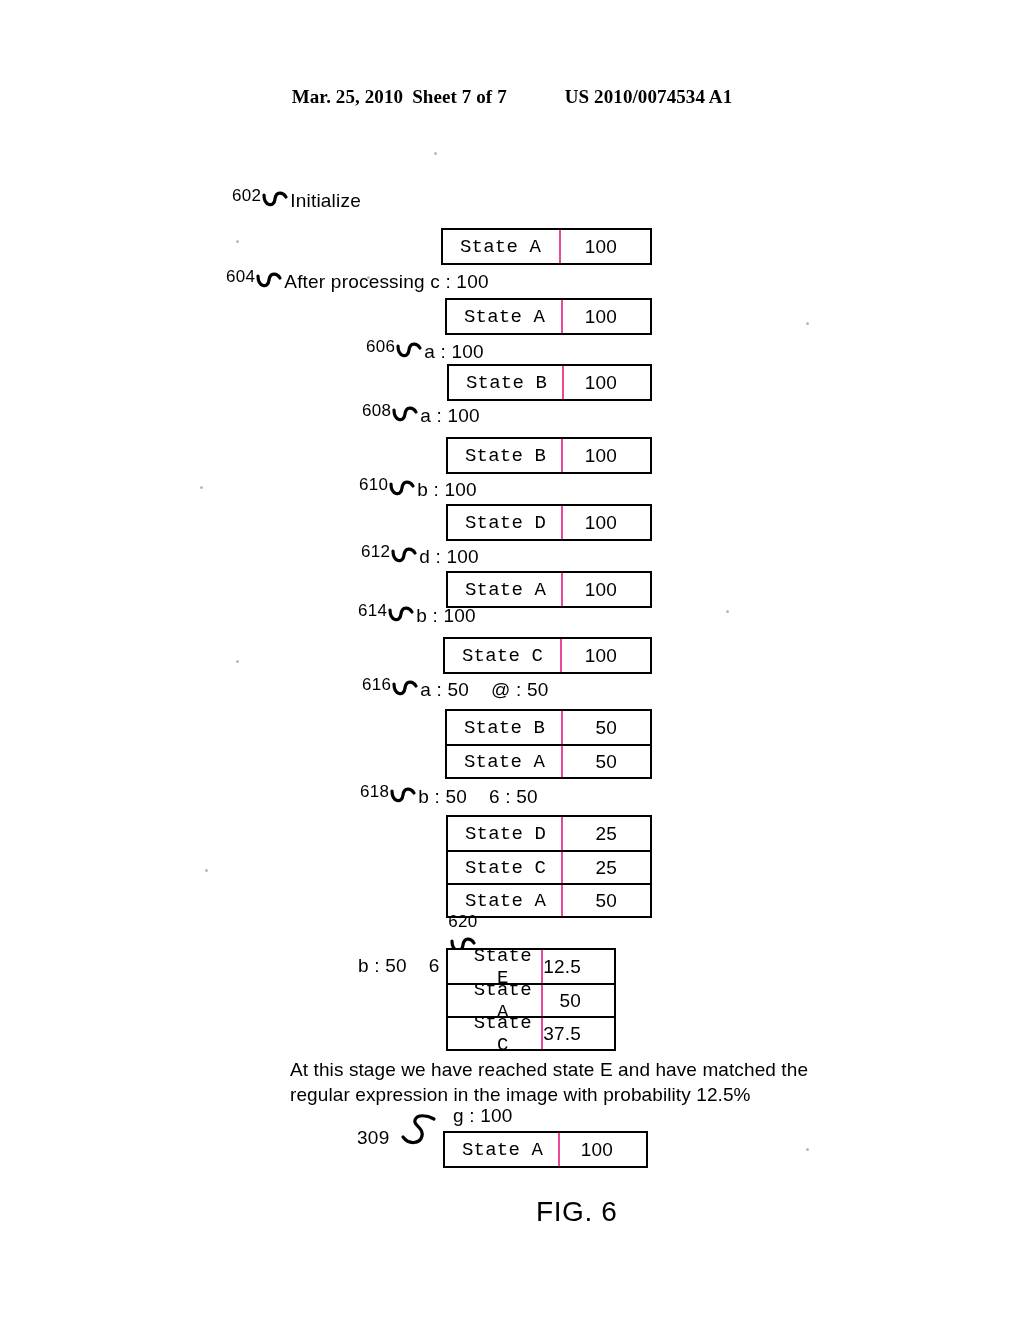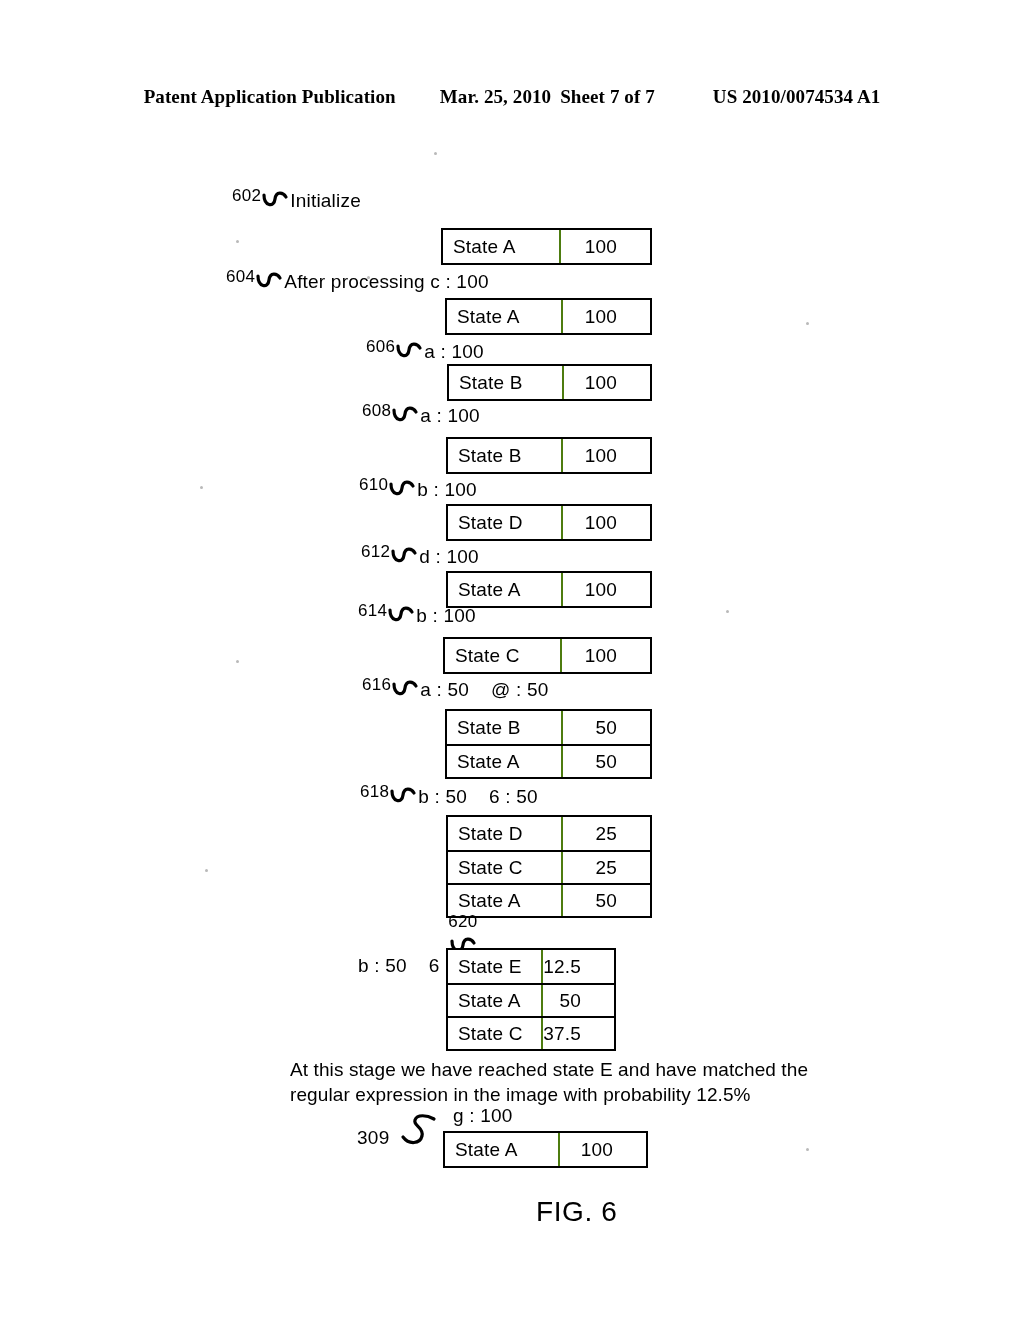--- a/index.html
+++ b/index.html
@@ -86,26 +86,27 @@
     align-items: stretch;
     height: 33px;
     box-sizing: border-box;
   }
   .state-row + .state-row {
     border-top: 2px solid #000;
   }
   .state-name {
     flex: 0 0 57%;
     box-sizing: border-box;
-    border-right: 2px solid #4d7c0f;
+    border-right: 2px solid #ec4899;
     display: flex;
     align-items: center;
-    padding-left: 10px;
+    padding-left: 17px;
     font-size: 19px;
     letter-spacing: 0.2px;
+    font-family: Liberation Mono, monospace;
   }
   .state-val {
     flex: 1 1 auto;
     box-sizing: border-box;
     display: flex;
     align-items: center;
     justify-content: flex-end;
     padding-right: 33px;
     font-size: 19px;
     letter-spacing: 0.2px;
@@ -163,21 +164,20 @@
     background: #b9b9b9;
     width: 3px;
     height: 3px;
     border-radius: 50%;
   }
 </style>
 </head>
 <body>
 
 <div class="page-header">
-  <span class="h-pub">Patent Application Publication</span>
   <span class="h-date">Mar. 25, 2010</span>
   <span class="h-sheet">Sheet 7 of 7</span>
   <span class="h-num">US 2010/0074534 A1</span>
 </div>
 
 <div class="figure">
 
   <span class="speck" style="left:236px; top:240px;"></span>
   <span class="speck" style="left:367px; top:276px;"></span>
   <span class="speck" style="left:806px; top:322px;"></span>

